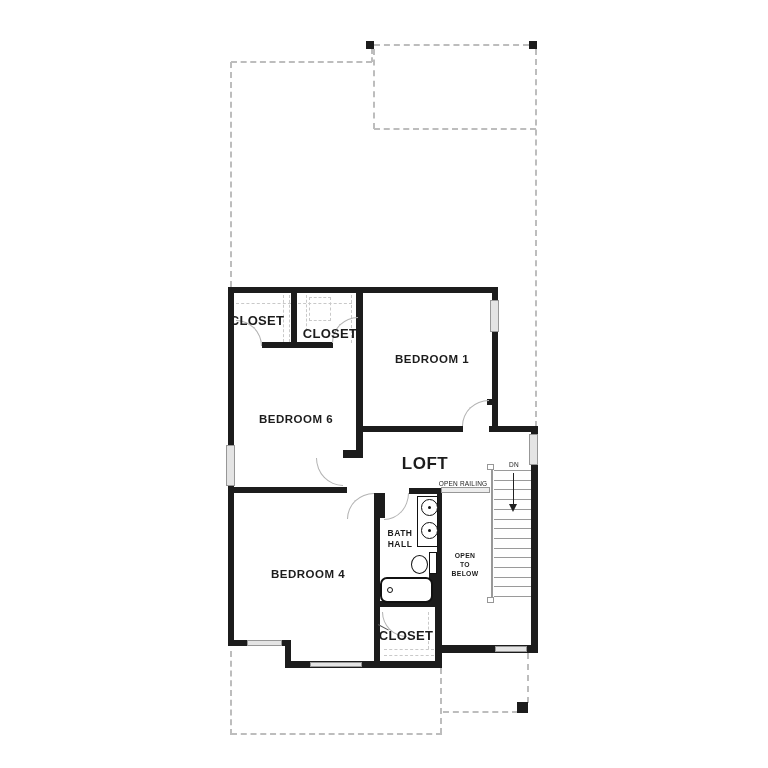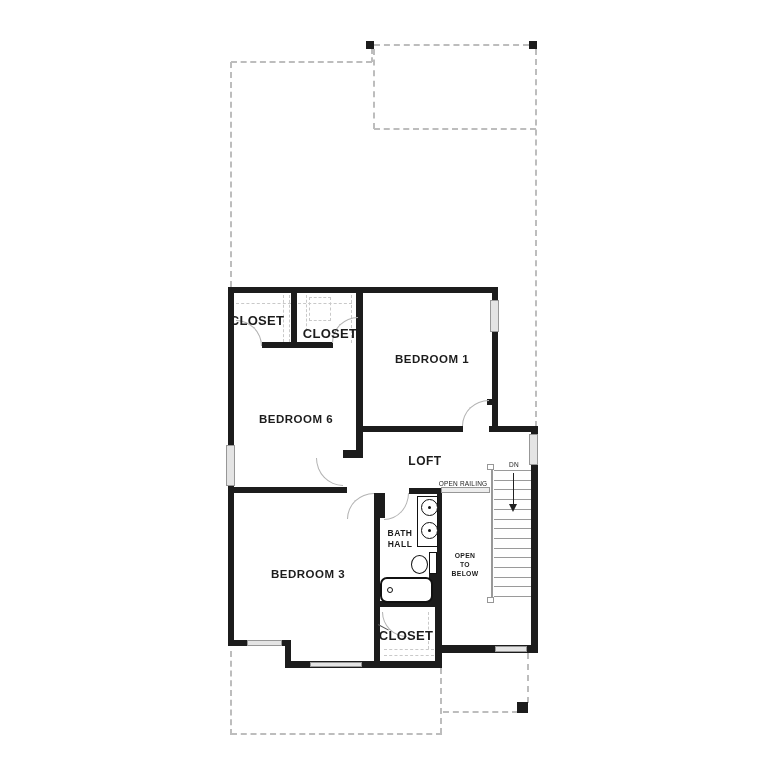--- a/index.html
+++ b/index.html
@@ -135,24 +135,24 @@
   <div class="fixture" style="left:417px;top:496px;width:21px;height:51px;"></div>
   <div class="fixture round" style="left:421px;top:499px;width:17px;height:17px;"></div>
   <div class="dot" style="left:428px;top:506px;"></div>
   <div class="fixture round" style="left:421px;top:522px;width:17px;height:17px;"></div>
   <div class="dot" style="left:428px;top:529px;"></div>
   <div class="fixture" style="left:429px;top:552px;width:8px;height:22px;"></div>
   <div class="fixture round" style="left:411px;top:555px;width:17px;height:19px;"></div>
   <div class="fixture" style="left:380px;top:577px;width:53px;height:26px;border-radius:7px;border-width:2px;"></div>
   <div class="fixture round" style="left:387px;top:587px;width:6px;height:6px;"></div>
 
-  <div class="label room" style="left:233px;top:568px;width:150px;">BEDROOM 3</div>
+  <div class="label room" style="left:233px;top:568px;width:150px;">BEDROOM 4</div>
   <div class="label room" style="left:221px;top:413px;width:150px;">BEDROOM 6</div>
   <div class="label room" style="left:357px;top:353px;width:150px;">BEDROOM 1</div>
-  <div class="label room" style="left:375px;top:454px;width:100px;font-size:12px;">LOFT</div>
+  <div class="label room" style="left:375px;top:454px;width:100px;font-size:17px;">LOFT</div>
   <div class="label" style="left:375px;top:528px;width:50px;font-size:8.5px;line-height:11px;">
     <span style="position:static;display:block;">BATH</span>
     <span style="position:static;display:block;">HALL</span>
   </div>
   <div class="label small" style="left:227px;top:313px;width:60px;">CLOSET</div>
   <div class="label small" style="left:300px;top:326px;width:60px;">CLOSET</div>
   <div class="label small" style="left:376px;top:628px;width:60px;">CLOSET</div>
   <div class="label tiny" style="left:433px;top:480px;width:60px;font-weight:normal;">OPEN RAILING</div>
   <div class="label tiny" style="left:504px;top:461px;width:20px;font-weight:normal;">DN</div>
   <div class="label" style="left:440px;top:551px;width:50px;font-size:6.8px;line-height:9px;letter-spacing:.3px;">

